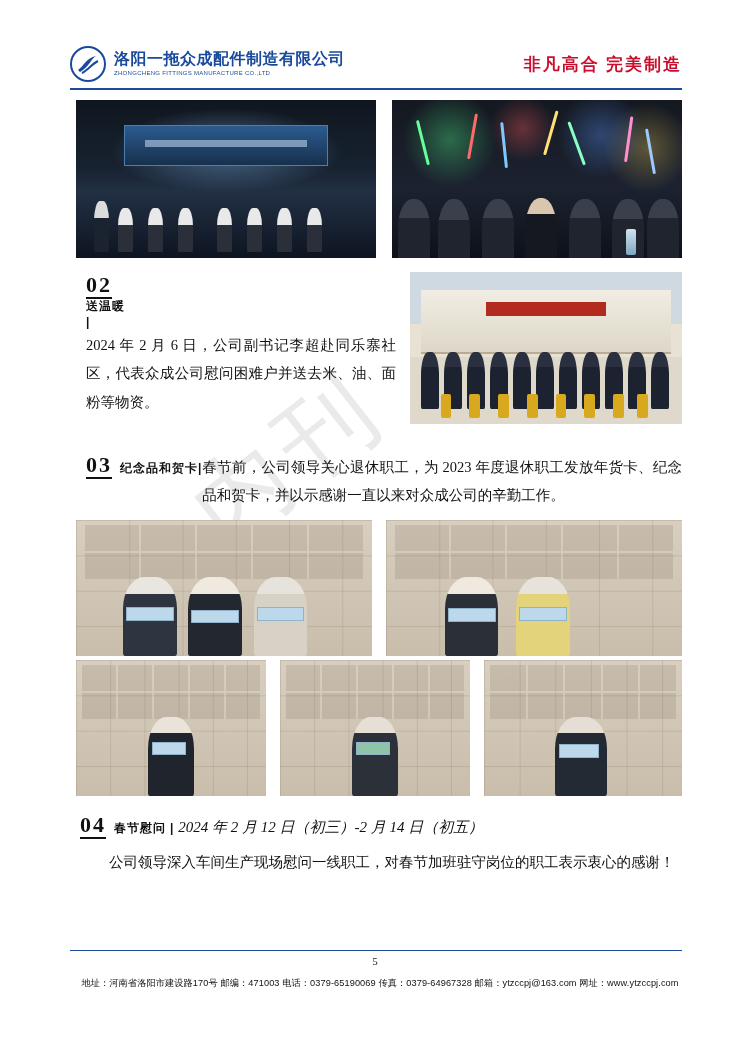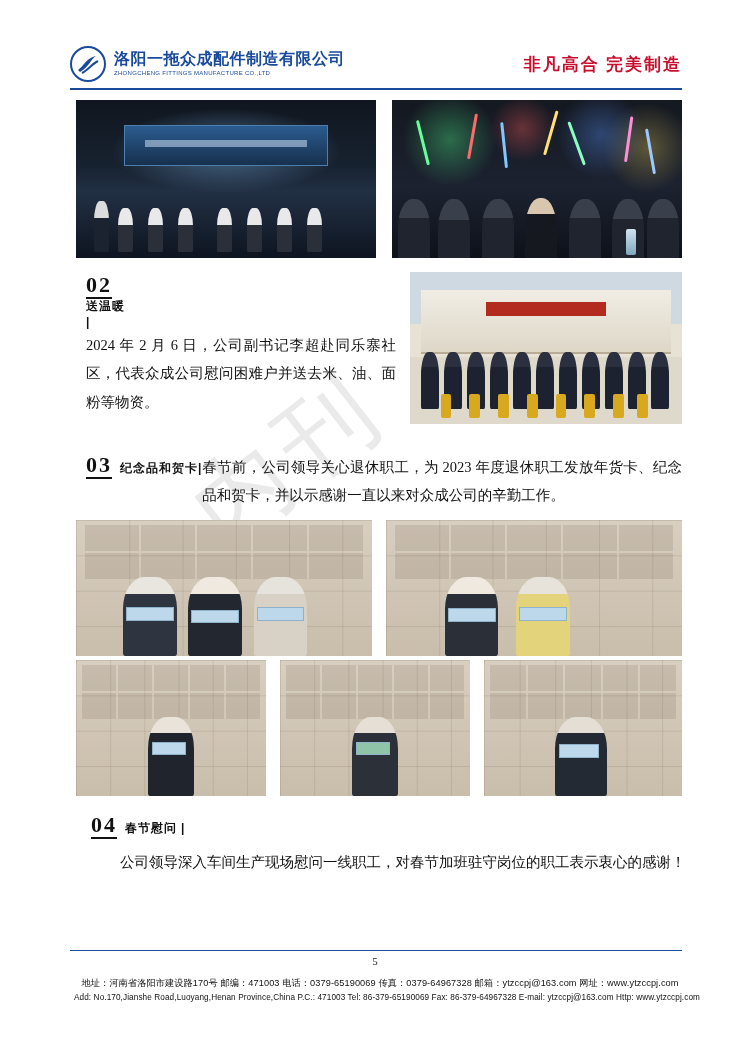--- a/index.html
+++ b/index.html
@@ -240,21 +240,21 @@
     text-align: justify;
     color: #111;
   }
   .indent { text-indent: 2em; }
 
   .sec02 { left: 86px; top: 272px; width: 310px; }
   .sec02 .head { display: flex; align-items: baseline; flex-direction: column; }
   .sec02 .para { margin-top: 2px; }
 
   .sec03 { left: 86px; top: 452px; width: 596px; }
-  .sec04 { left: 91px; top: 812px; width: 596px; }
+  .sec04 { left: 80px; top: 812px; width: 596px; }
   .sec04 .head { display:flex; align-items: baseline; }
   .sec04 .sep { margin: 0 4px; }
   .sec04 .date {
     font-family: "Liberation Serif", serif;
     font-style: italic;
     font-size: 15px;
   }
   .sec04 .para { margin-top: 10px; }
 
   
@@ -523,24 +523,24 @@
       <div class="person" style="left:36%; width:26%; background:linear-gradient(#e4ded4 0 20%, #242a33 20% 100%)"></div>
       <div class="card" style="left:38%; bottom:28%; width:20%"></div>
     </div>
   </div>
 
   <div class="section sec04">
     <div class="head">
       <span class="num">04</span>
       <span class="sec-title">春节慰问</span>
         <span class="sec-title sep">|</span>
+      <span class="date">2024 年 2 月 12 日（初三）-2 月 14 日（初五）</span>
     </div>
     <div class="body-text para indent">公司领导深入车间生产现场慰问一线职工，对春节加班驻守岗位的职工表示衷心的感谢！</div>
   </div>
 
   <div class="footer-rule"></div>
   <div class="page-num">5</div>
   <div class="footer">
     <div class="line-cn">地址：河南省洛阳市建设路170号  邮编：471003  电话：0379-65190069  传真：0379-64967328  邮箱：ytzccpj@163.com  网址：www.ytzccpj.com</div>
-    <div class="line-en">Add: No.170,Jianshe Road,Luoyang,Henan Province,China  P.C.: 471003  Tel: 86-379-65190069  Fax: 86-379-64967328  E-mail: ytzccpj@163.com  Http: www.ytzccpj.com</div>
   </div>
 
 </div>
 
 </body></html>

